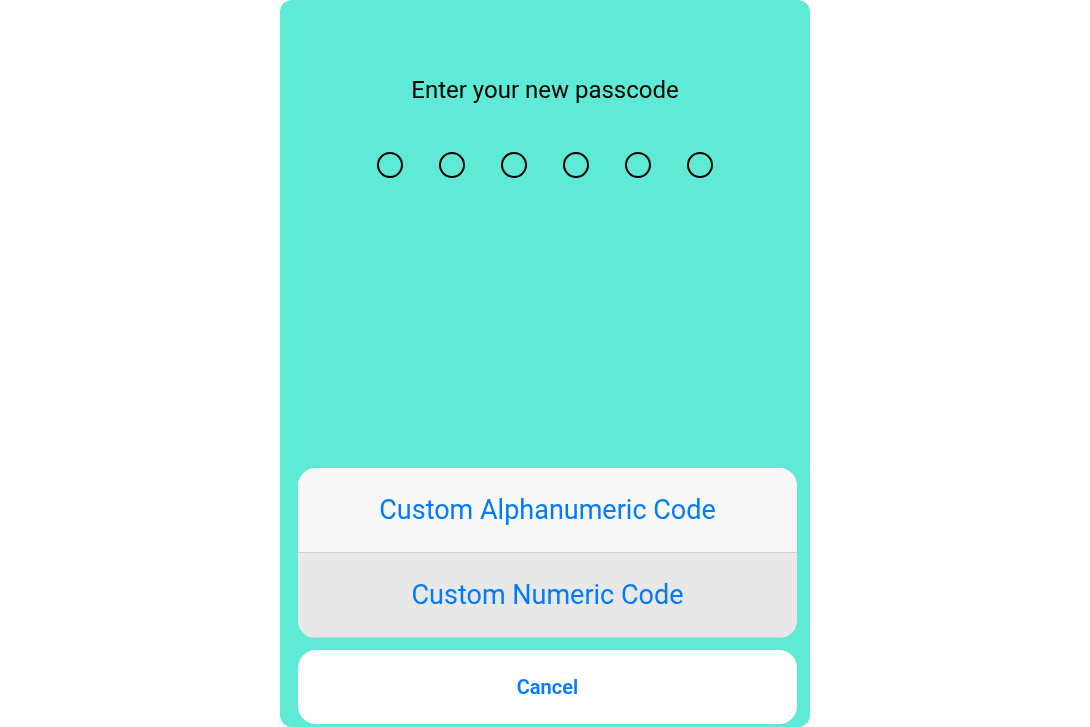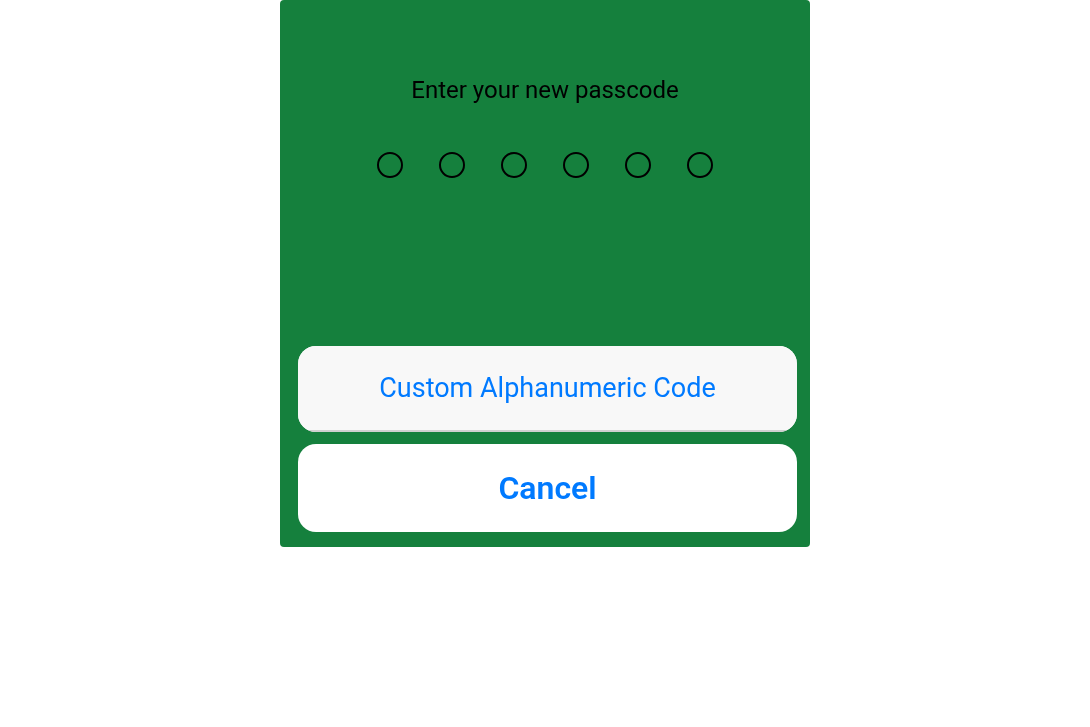--- a/index.html
+++ b/index.html
@@ -13,25 +13,25 @@
       width: 1090px;
       height: 727px;
       background: #ffffff;
       display: flex;
       justify-content: center;
       align-items: flex-start;
     }
     
     .device-screen {
       width: 530px;
-      height: 547px;
-      background: #15803d;
+      height: 727px;
+      background: #5eead4;
       position: relative;
       overflow: hidden;
-      border-radius: 4px;
+      border-radius: 12px;
     }
     
     .prompt-text {
       text-align: center;
       font-size: 24px;
       font-weight: 400;
       color: #000;
       margin-top: 76px;
     }
     
@@ -45,21 +45,21 @@
     .dot {
       width: 26px;
       height: 26px;
       border: 2.5px solid #000;
       border-radius: 50%;
       background: transparent;
     }
     
     .action-sheet-wrapper {
       position: absolute;
-      bottom: 12px;
+      bottom: 0;
       left: 0;
       right: 0;
       padding: 0 13px 3px 18px;
     }
     
     .action-sheet-options {
       background: rgba(248, 248, 248, 0.96);
       border-radius: 18px;
       overflow: hidden;
       margin-bottom: 12px;
@@ -81,21 +81,21 @@
     
     .sheet-divider {
       height: 1px;
       background: #d0d0d0;
     }
     
     .cancel-button {
       background: #ffffff;
       border-radius: 18px;
       text-align: center;
-      font-size: 32px;
+      font-size: 20px;
       font-weight: 600;
       color: #007aff;
       padding: 25px 10px;
       cursor: pointer;
     }
   </style>
 </head>
 <body>
 
 <div class="device-screen">
@@ -108,18 +108,19 @@
     <div class="dot"></div>
     <div class="dot"></div>
     <div class="dot"></div>
     <div class="dot"></div>
   </div>
 
   <div class="action-sheet-wrapper">
     <div class="action-sheet-options">
       <div class="sheet-option">Custom Alphanumeric Code</div>
       <div class="sheet-divider"></div>
+      <div class="sheet-option highlighted">Custom Numeric Code</div>
       <div class="sheet-divider"></div>
     </div>
     <div class="cancel-button">Cancel</div>
   </div>
 
 </div>
 
 </body></html>

